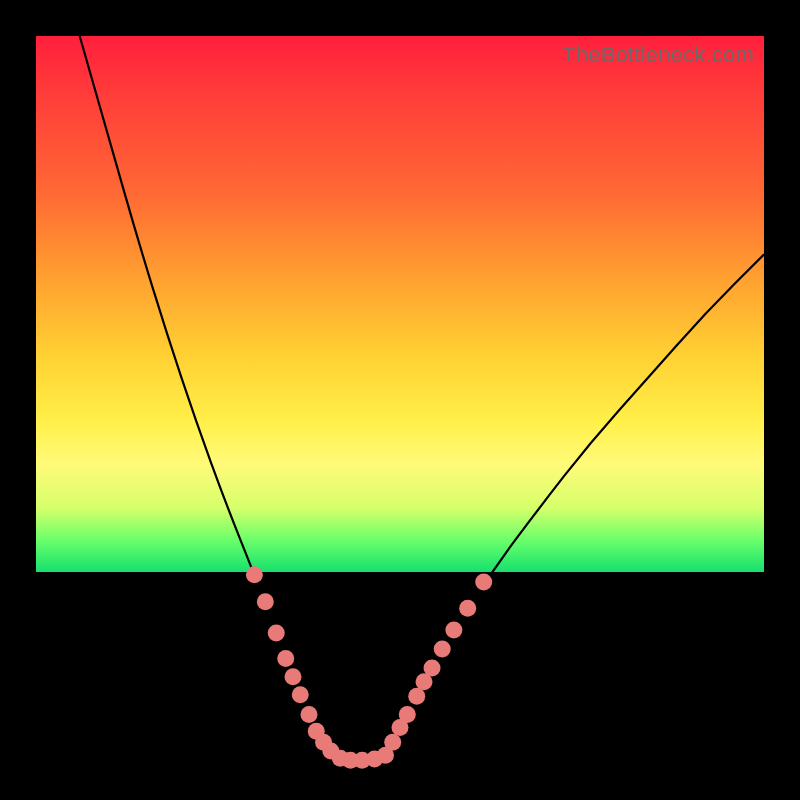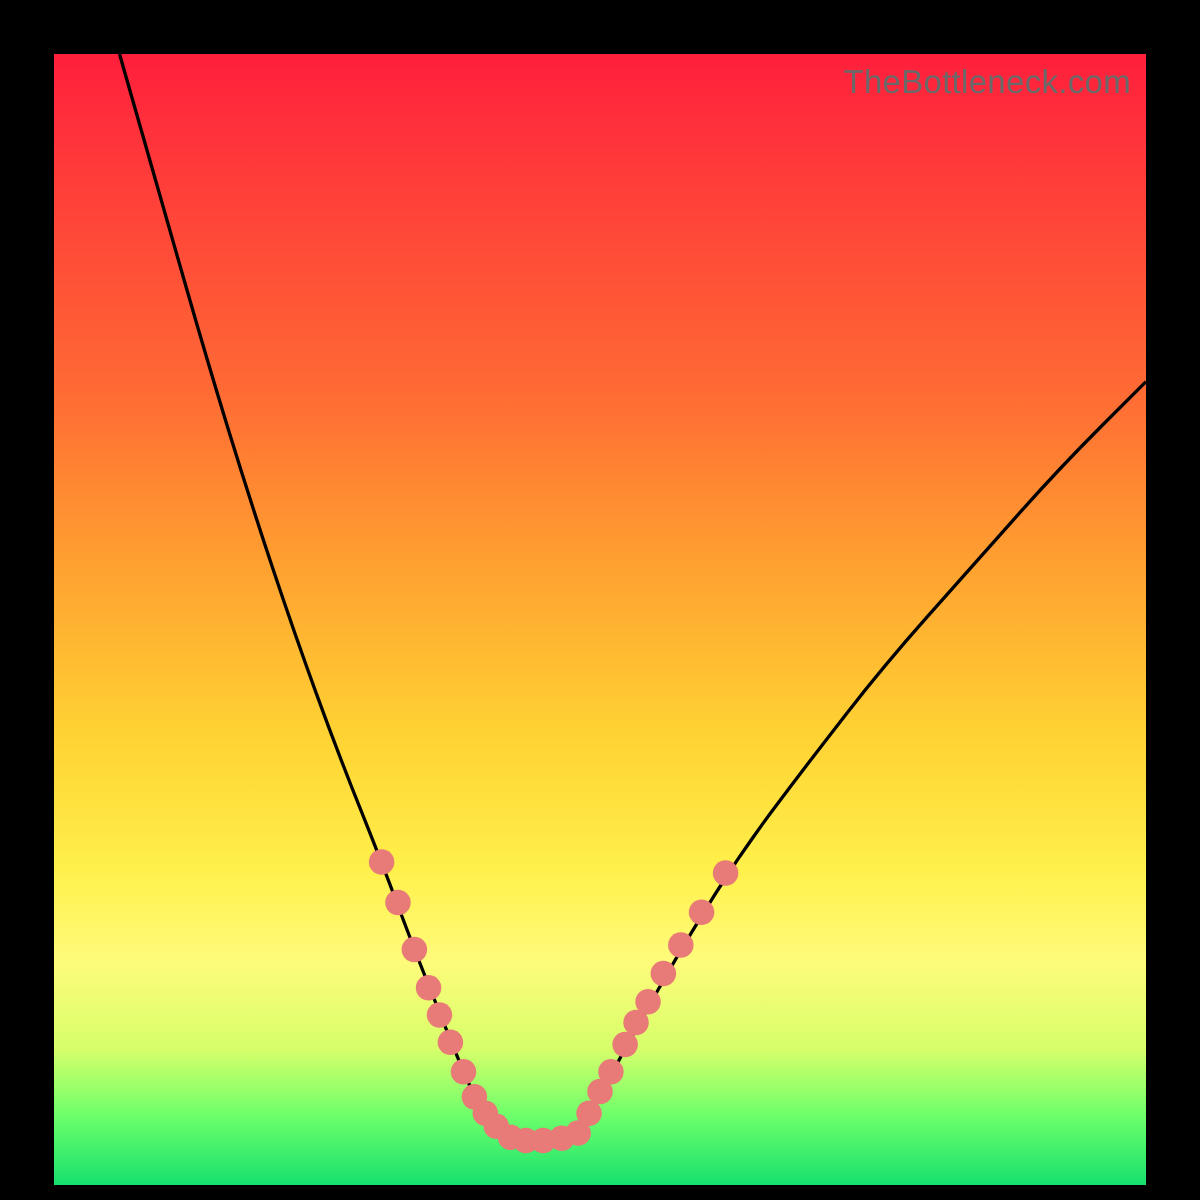--- a/index.html
+++ b/index.html
@@ -15,21 +15,21 @@
     height: 800px;
     background: #000;
     position: relative;
     box-sizing: border-box;
   }
   .plot-area {
     position: absolute;
     left: 36px;
     top: 36px;
     width: 728px;
-    height: 754px;
+    height: 536px;
     
     background: linear-gradient(
       to bottom,
       #ff1f3c 0%,
       #ff3a3a 10%,
       #ff6b34 30%,
       #ffa030 45%,
       #ffd233 60%,
       #fff04a 72%,
       #fffb7a 80%,

